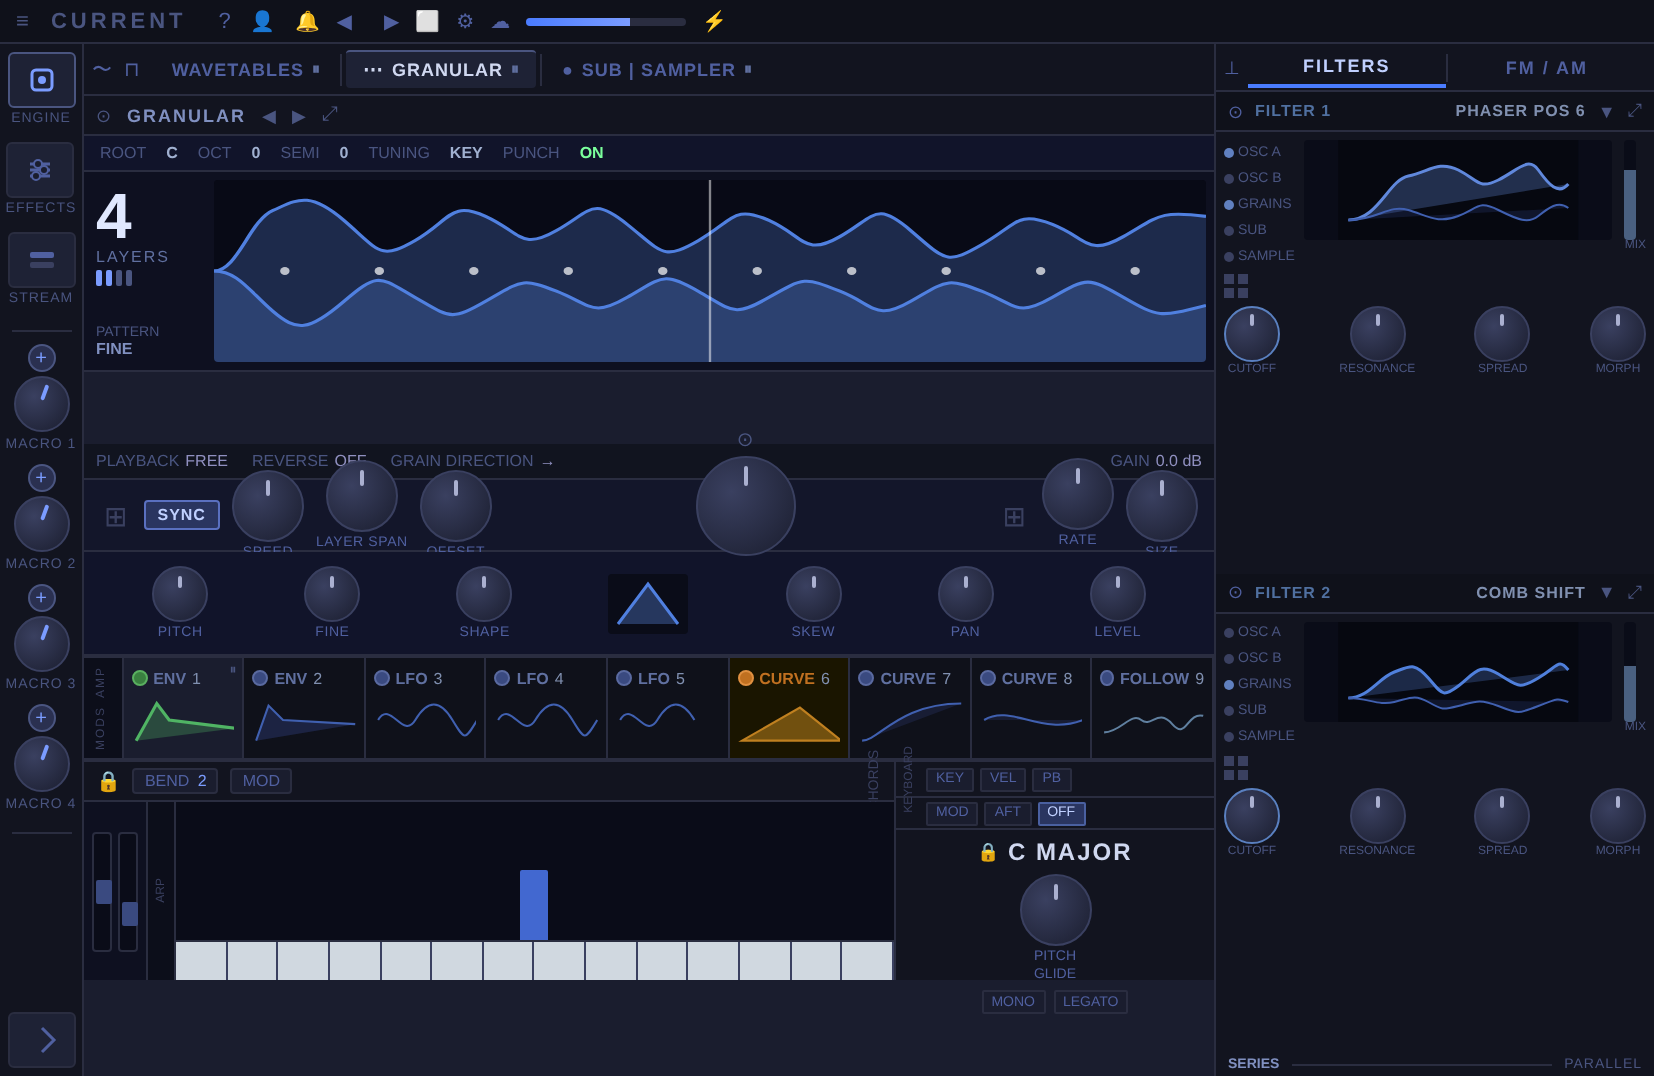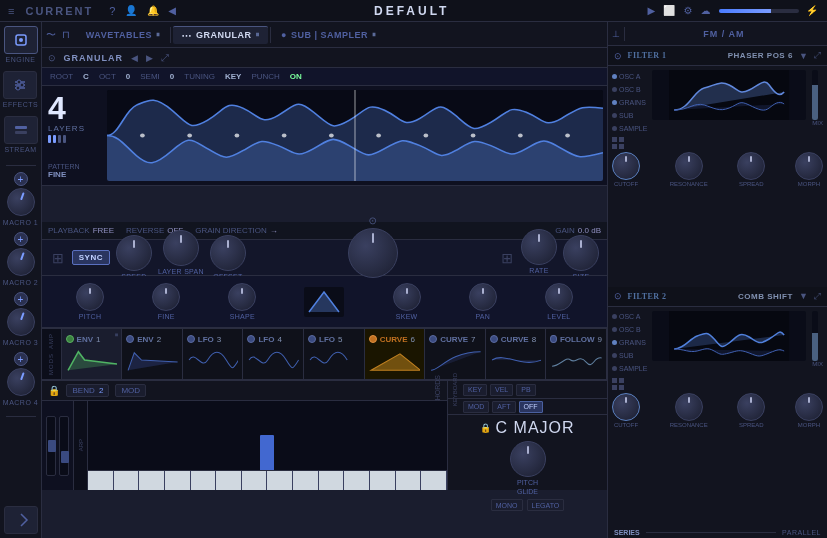--- a/index.html
+++ b/index.html
@@ -487,21 +487,20 @@
       height: 20px;
       background: #0f111a;
       border-bottom: 1px solid #2a2d40;
       gap: 6px;
     }
     .filter-title {
       font-size: 8px;
       font-weight: bold;
       color: #5070a0;
       letter-spacing: 0.5px;
-      font-family: Liberation Serif, serif;
     }
     .filter-mode {
       flex: 1;
       text-align: right;
       font-size: 8px;
       color: #8090b0;
       font-weight: bold;
       letter-spacing: 0.5px;
     }
     .filter-body {
@@ -710,23 +709,20 @@
   <div class="top-bar-logo">
     <span>≡</span>
     <span>CURRENT</span>
   </div>
   <div class="top-bar-icons">
     <span style="color:#5060a0;font-size:11px;cursor:pointer">?</span>
     <span style="color:#5060a0;font-size:10px;cursor:pointer">👤</span>
     <span style="color:#5060a0;font-size:10px;cursor:pointer">🔔</span>
   </div>
   <span style="color:#5060a0;margin:0 8px;cursor:pointer">◀</span>
-  <div class="top-bar-center">
-    <span class="top-bar-title">DEFAULT</span>
-  </div>
   <span style="color:#5060a0;margin:0 8px;cursor:pointer">▶</span>
   <div class="top-bar-right">
     <span style="color:#5060a0;font-size:10px;cursor:pointer">⬜</span>
     <span style="color:#5060a0;font-size:10px;cursor:pointer">⚙</span>
     <span style="color:#5060a0;font-size:10px;cursor:pointer">☁</span>
     <div class="top-bar-progress">
       <div class="top-bar-progress-fill"></div>
     </div>
     <span style="color:#5060a0;font-size:10px;cursor:pointer">⚡</span>
   </div>
@@ -1155,37 +1151,38 @@
         <div style="display:flex;align-items:center;gap:3px;padding:2px 4px;border-bottom:1px solid #2a2d40;height:16px;">
           <span style="width:8px"></span>
           <span class="kb-btn">MOD</span>
           <span class="kb-btn">AFT</span>
           <span class="kb-btn active">OFF</span>
         </div>
 
         <div style="flex:1;display:flex;flex-direction:column;align-items:center;padding:4px;">
           <div style="display:flex;align-items:center;gap:4px;margin-bottom:4px;">
             <span style="color:#4a5580;font-size:9px">🔒</span>
-            <span style="font-size:16px;font-weight:normal;color:#d0d8f0;letter-spacing:1px">C MAJOR</span>
+            <span style="font-size:12px;font-weight:bold;color:#d0d8f0;letter-spacing:1px">C MAJOR</span>
           </div>
           <div class="knob medium" style="margin-bottom:2px"></div>
           <div style="font-size:7px;color:#5060a0;">PITCH</div>
           <div style="font-size:7px;color:#5060a0;margin-top:2px;">GLIDE</div>
           <div style="display:flex;gap:4px;margin-top:4px;">
             <span class="kb-btn">MONO</span>
             <span class="kb-btn">LEGATO</span>
           </div>
         </div>
       </div>
     </div>
   </div>
 
   <div class="right-panel">
     <div class="right-tab-bar">
       <span style="color:#5060a0;font-size:9px;margin-right:4px">⊥</span>
+      <div class="right-tab active">FILTERS</div>
       <div class="right-tab-sep"></div>
       <div class="right-tab">FM / AM</div>
     </div>
 
     <div class="filter-section">
       <div class="filter-header">
         <span style="color:#5060a0;font-size:9px">⊙</span>
         <span class="filter-title">FILTER 1</span>
         <span class="filter-mode">PHASER POS 6</span>
         <span style="color:#4a5580;cursor:pointer;font-size:9px">▼</span>

